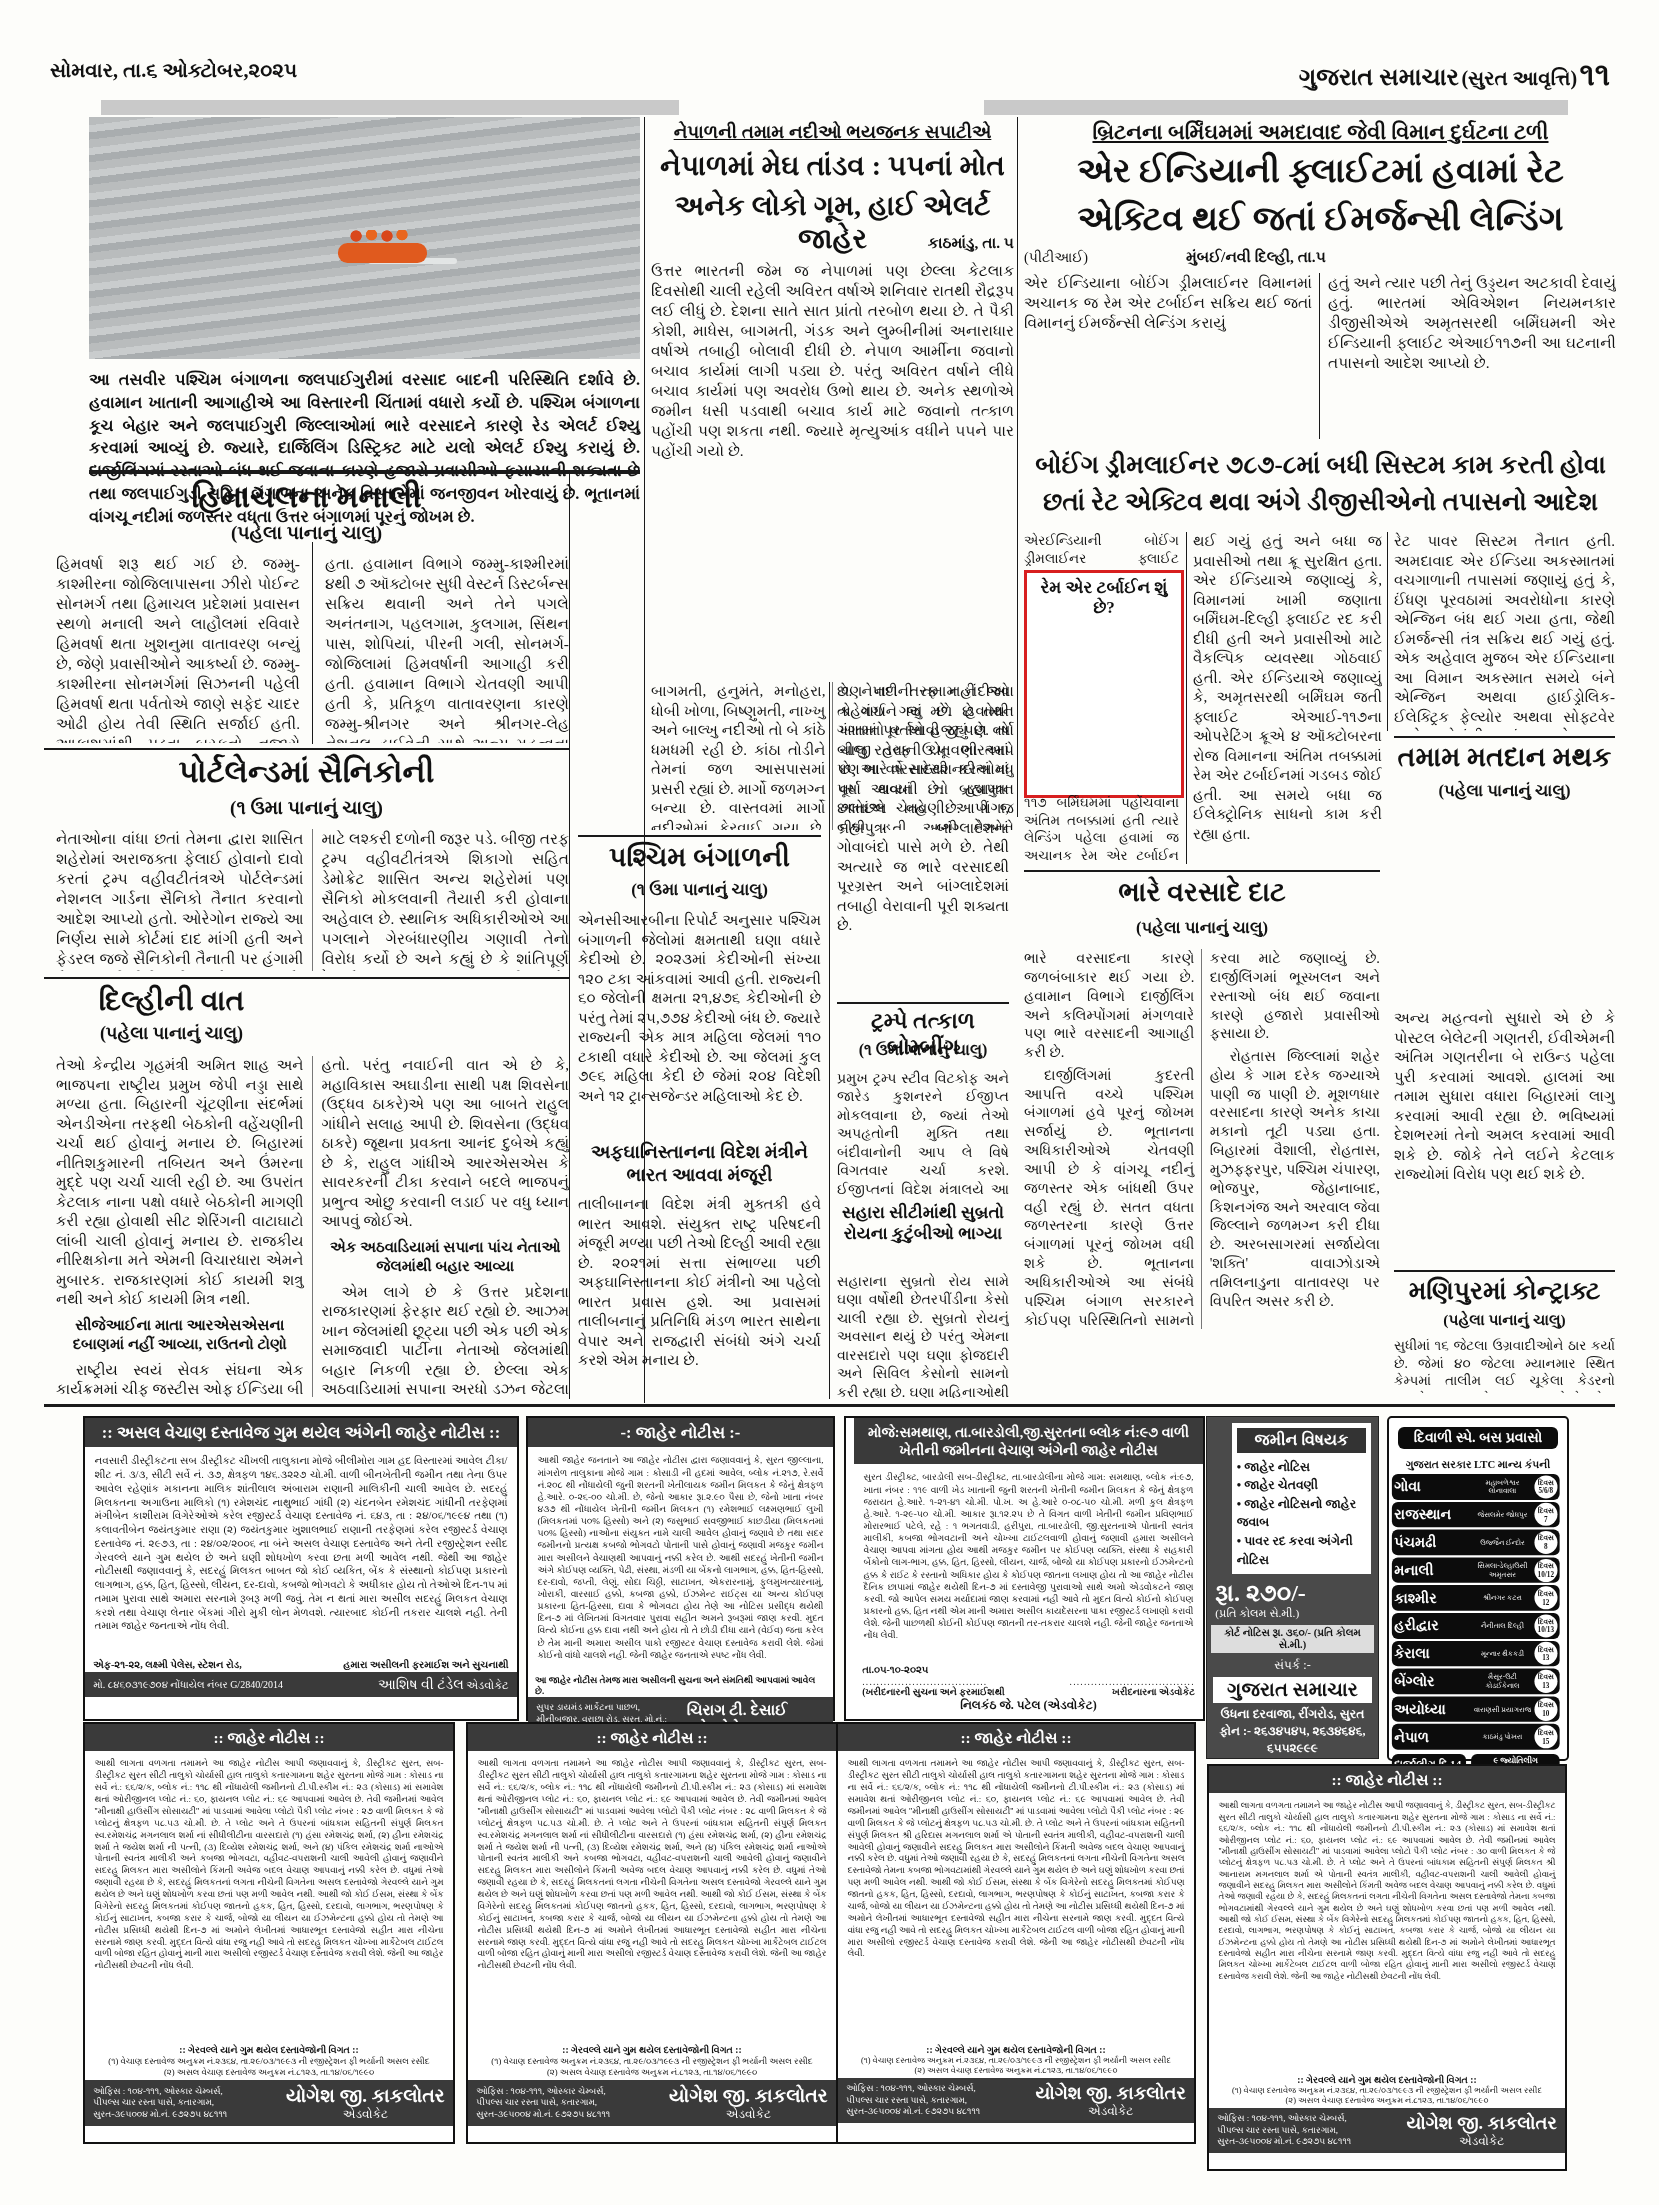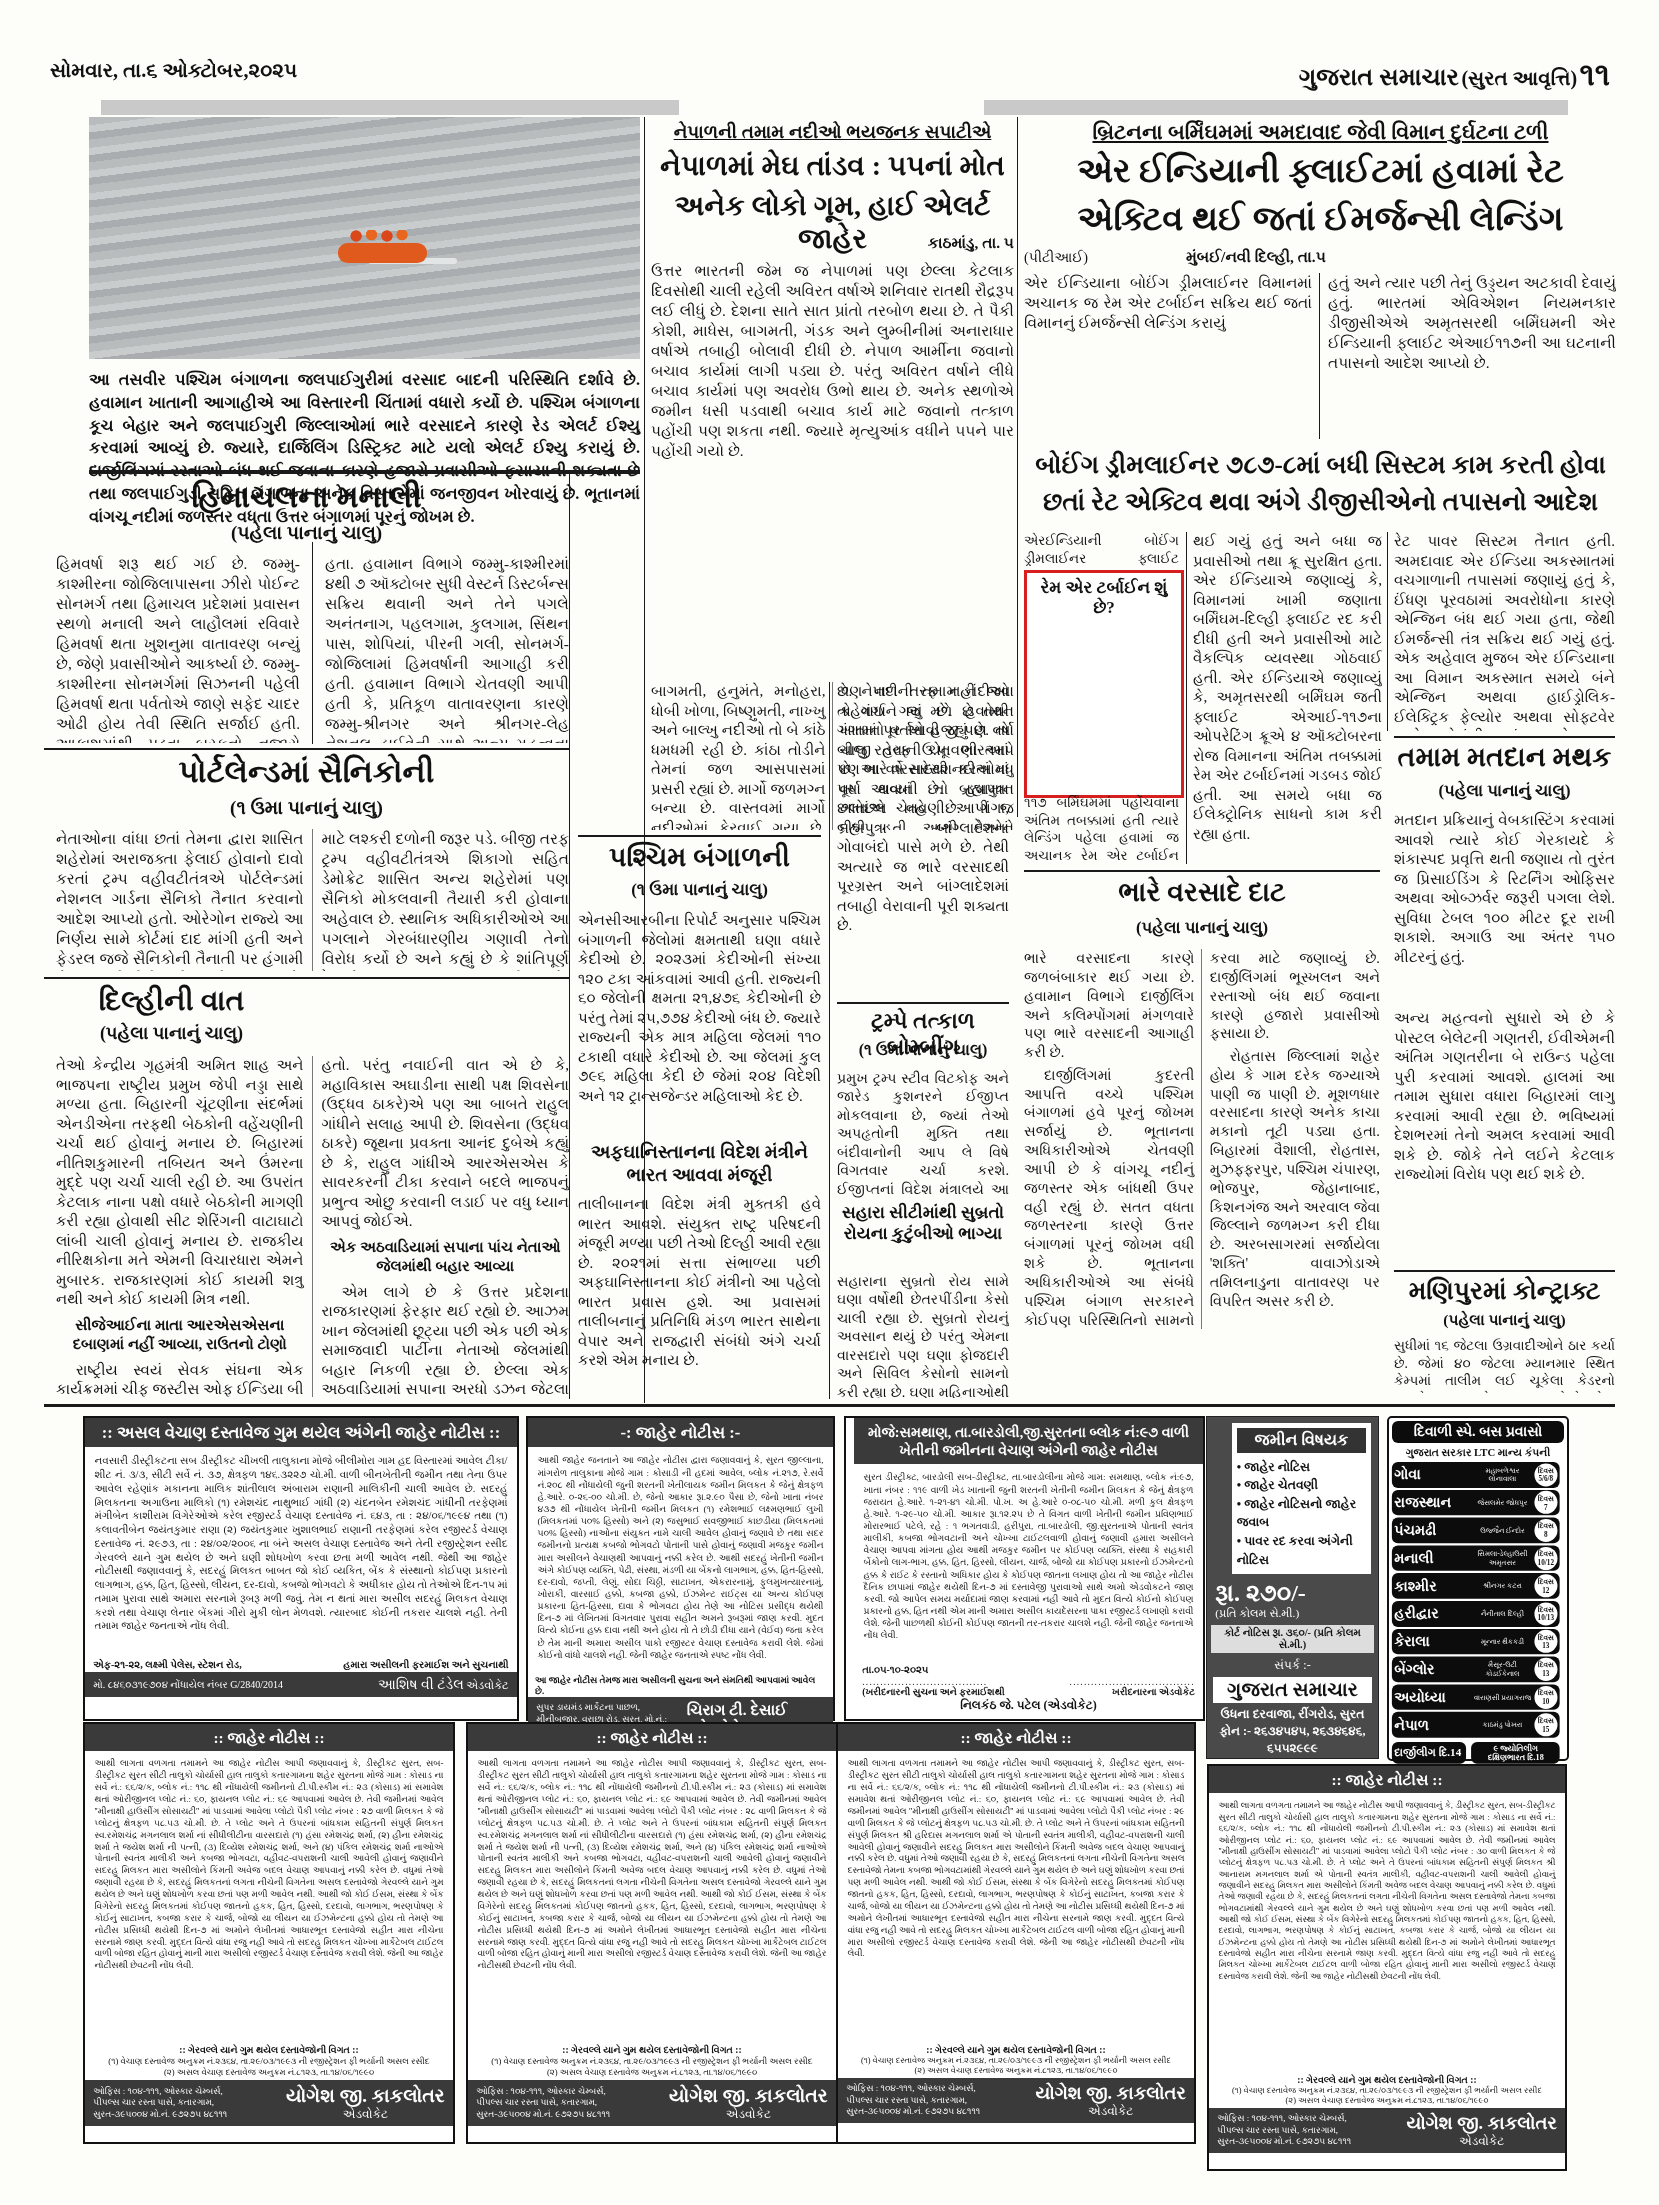--- a/index.html
+++ b/index.html
@@ -99,21 +99,20 @@
   </div>
   <div class="b j body-txt" style="left:1024px;top:794px;width:155px;height:71px;font-size:13.6px;overflow:hidden;">૧૧૭ બર્મિંઘમમાં પહોંચવાના અંતિમ તબક્કામાં હતી ત્યારે લેન્ડિંગ પહેલા હવામાં જ અચાનક રેમ એર ટર્બાઈન (રેટ) સક્રિય થઈ ગઈ હતી. જોકે ફ્લાઈટનું સફળતાપૂર્વક ઈમર્જન્સી લેન્ડિંગ થયું હતું.</div>
   <div class="b j body-txt" style="left:1193px;top:532px;width:189px;height:332px;font-size:15px;overflow:hidden;">થઈ ગયું હતું અને બધા જ પ્રવાસીઓ તથા ક્રૂ સુરક્ષિત હતા. એર ઈન્ડિયાએ જણાવ્યું કે, વિમાનમાં ખામી જણાતા બર્મિંઘમ-દિલ્હી ફ્લાઈટ રદ કરી દીધી હતી અને પ્રવાસીઓ માટે વૈકલ્પિક વ્યવસ્થા ગોઠવાઈ હતી. એર ઈન્ડિયાએ જણાવ્યું કે, અમૃતસરથી બર્મિંઘમ જતી ફ્લાઈટ એઆઈ-૧૧૭ના ઓપરેટિંગ ક્રૂએ ૪ ઑક્ટોબરના રોજ વિમાનના અંતિમ તબક્કામાં રેમ એર ટર્બાઈનમાં ગડબડ જોઈ હતી. આ સમયે બધા જ ઈલેક્ટ્રોનિક સાધનો કામ કરી રહ્યા હતા.</div>
   <div class="b j body-txt" style="left:1394px;top:532px;width:221px;height:199px;font-size:15px;overflow:hidden;">રેટ પાવર સિસ્ટમ તૈનાત હતી. અમદાવાદ એર ઈન્ડિયા અકસ્માતમાં વચગાળાની તપાસમાં જણાયું હતું કે, ઈંધણ પૂરવઠામાં અવરોધોના કારણે એન્જિન બંધ થઈ ગયા હતા, જેથી ઈમર્જન્સી તંત્ર સક્રિય થઈ ગયું હતું. એક અહેવાલ મુજબ એર ઈન્ડિયાના આ વિમાન અકસ્માત સમયે બંને એન્જિન અથવા હાઈડ્રોલિક-ઈલેક્ટ્રિક ફેલ્યોર અથવા સોફ્ટવેર સાથે ચેડાંની સંભાવનાને પણ અકસ્માતના સંભવિત કારણ તરીકે જોવામાં આવે છે. આ અકસ્માતમાં વિમાનમાં કુલ ૨૬૦થી વધુનાં મોત થયાં હતાં, જેમાં જમીન પરના લોકોનો પણ સમાવેશ થાય છે.</div>
   <div class="rule-v" style="left:1186px;top:532px;height:332px;width:0.6px;"></div>
   <div class="rule-v" style="left:1387px;top:532px;height:199px;width:0.6px;"></div>
 
   <div class="rule-h" style="left:1394px;top:736px;width:221px;height:1.8px;"></div>
   <div class="b c headline" style="left:1394px;top:742px;width:221px;font-size:27px;">તમામ મતદાન મથક</div>
   <div class="b c cont" style="left:1394px;top:781px;width:221px;font-size:16.6px;">(પહેલા પાનાનું ચાલુ)</div>
-  <div class="b j body-txt" style="left:1394px;top:811px;width:221px;height:196px;font-size:15px;overflow:hidden;">મતદાન પ્રક્રિયાનું વેબકાસ્ટિંગ કરવામાં આવશે ત્યારે કોઈ ગેરકાયદે કે શંકાસ્પદ પ્રવૃત્તિ થતી જણાય તો તુરંત જ પ્રિસાઈડિંગ કે રિટર્નિંગ ઓફિસર અથવા ઓબ્ઝર્વર જરૂરી પગલા લેશે. સુવિધા ટેબલ ૧૦૦ મીટર દૂર રાખી શકાશે. અગાઉ આ અંતર ૧૫૦ મીટરનું હતું.</div>
   <div class="b j body-txt" style="left:1394px;top:1009px;width:221px;height:255px;font-size:15px;overflow:hidden;">અન્ય મહત્વનો સુધારો એ છે કે પોસ્ટલ બેલેટની ગણતરી, ઈવીએમની અંતિમ ગણતરીના બે રાઉન્ડ પહેલા પુરી કરવામાં આવશે. હાલમાં આ તમામ સુધારા વધારા બિહારમાં લાગુ કરવામાં આવી રહ્યા છે. ભવિષ્યમાં દેશભરમાં તેનો અમલ કરવામાં આવી શકે છે. જોકે તેને લઈને કેટલાક રાજ્યોમાં વિરોધ પણ થઈ શકે છે.</div>
 
   <div class="b j body-txt" style="left:1024px;top:870px;width:155px;height:0px;overflow:hidden;"></div>
 
   <div class="rule-h" style="left:1024px;top:870px;width:356px;height:1.8px;"></div>
   <div class="b c headline" style="left:1024px;top:877px;width:356px;font-size:27px;">ભારે વરસાદે દાટ</div>
   <div class="b c cont" style="left:1024px;top:918px;width:356px;font-size:16.6px;">(પહેલા પાનાનું ચાલુ)</div>
   <div class="b" style="left:1024px;top:949px;width:356px;height:439px;overflow:hidden;">
     <div class="cols2 j body-txt" style="font-size:14.5px;column-gap:15.4px;">
       <p class="nosub">ભારે વરસાદના કારણે જળબંબાકાર થઈ ગયા છે. હવામાન વિભાગે દાર્જીલિંગ અને કલિમ્પોંગમાં મંગળવારે પણ ભારે વરસાદની આગાહી કરી છે.</p>
@@ -234,21 +233,21 @@
       <div style="font-size:11.3px;">(પ્રતિ કોલમ સે.મી.)</div>
     </div>
     <div class="c bold" style="background:#ddd;color:#111;margin:4.7px 3.6px;font-size:10.4px;padding:2.4px 1.2px;">કોર્ટ નોટિસ રૂા. ૩૬૦/- (પ્રતિ કોલમ સે.મી.)</div>
     <div class="c" style="color:#fff;font-size:12px;">સંપર્ક :-</div>
     <div class="c bold" style="background:#fff;color:#111;margin:3.6px 6px;font-size:19.6px;padding:2.4px 0;">ગુજરાત સમાચાર</div>
     <div class="c bold" style="color:#fff;font-size:12.4px;">ઉધના દરવાજા, રીંગરોડ, સુરત</div>
     <div class="c bold" style="color:#fff;font-size:12px;line-height:1.4;padding:1.2px 3.6px;">ફોન :- ૨૬૩૪૫૪૫, ૨૬૩૪૬૪૬, ૬૫૫૨૯૯૯</div>
   </div>
 
   <div class="b" style="left:1387px;top:1416px;width:178px;height:341px;background:#fff;border:2.4px solid #111;border-radius:4.7px;">
-    <div class="c bold" style="background:#0c0c0c;color:#fff;font-size:14.2px;border-radius:6px;margin:3px;padding:2.4px 0;">દિવાળી સ્પે. બસ પ્રવાસો</div>
+    <div class="c bold" style="background:#0c0c0c;color:#fff;font-size:14.2px;border-radius:6px;margin:9px;padding:2.4px 0;">દિવાળી સ્પે. બસ પ્રવાસો</div>
     <div class="c bold" style="font-size:10.7px;">ગુજરાત સરકાર LTC માન્ય કંપની</div>
 
     <div style="transform:scale(0.72);transform-origin:top left;width:241px;">
       <div class="adrow">
           <span class="dest">ગોવા</span>
           <span class="via">મહાબળેશ્વર લોનાવાલા</span>
           <span class="days">
             <span>દિવસ</span>
             <span>5/6/8</span>
           </span>

